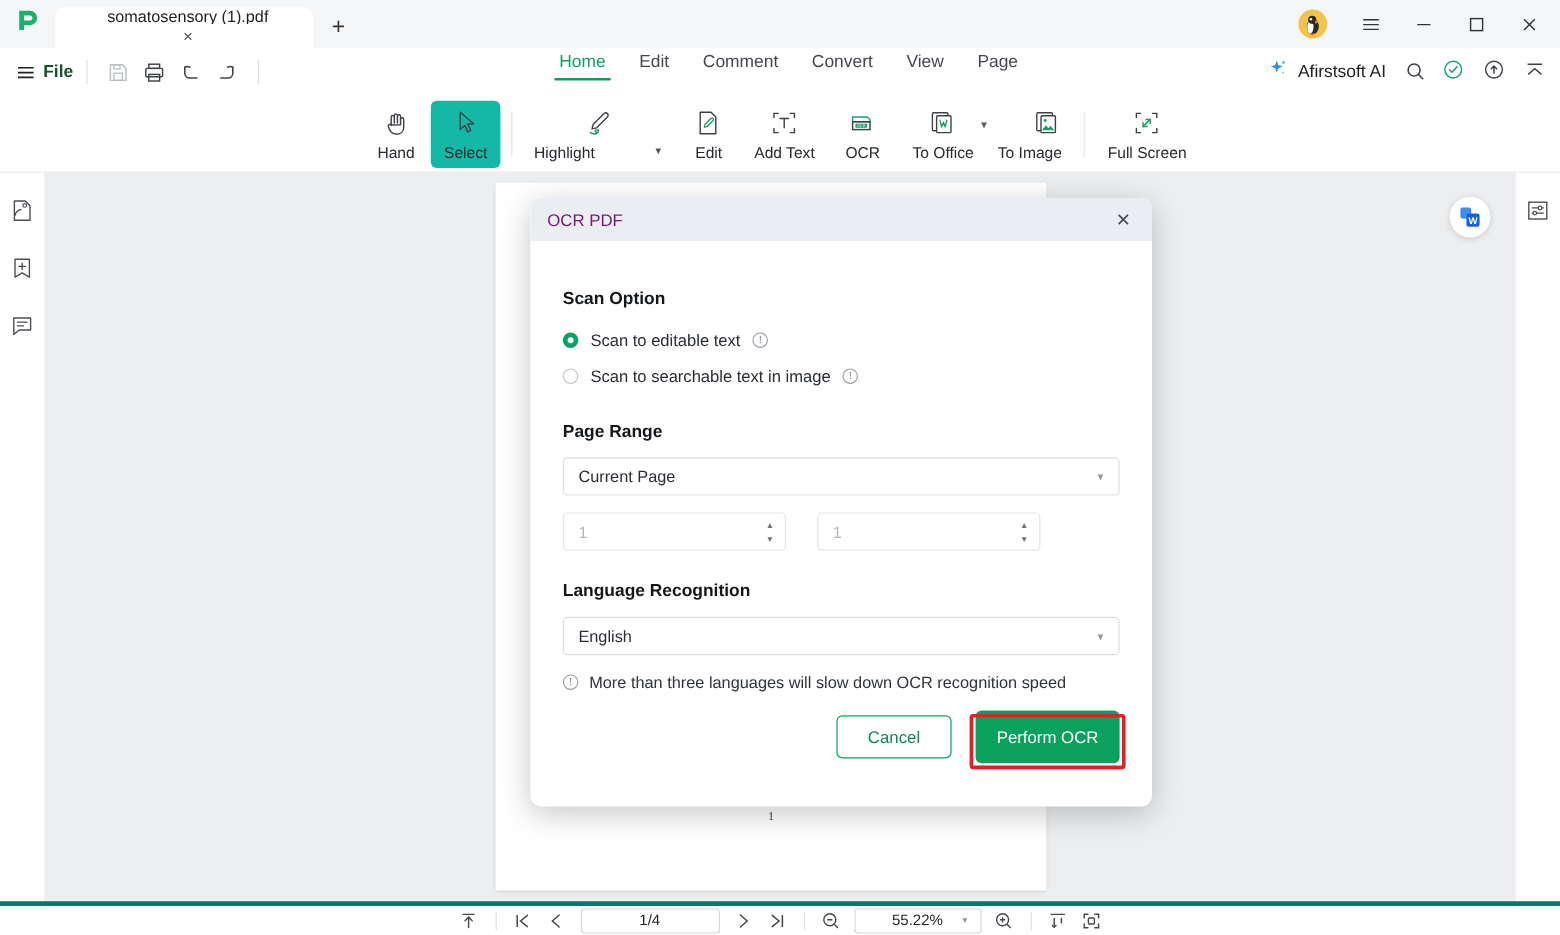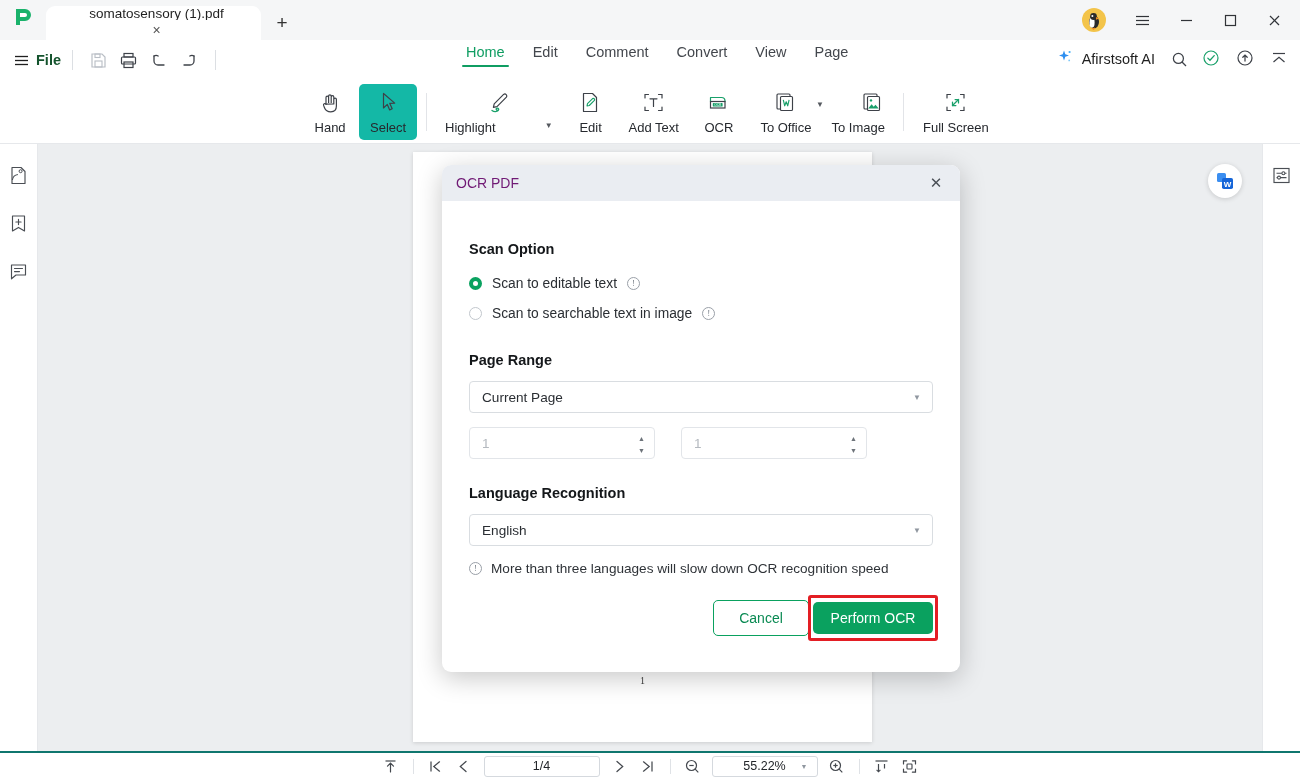--- a/index.html
+++ b/index.html
@@ -205,40 +205,40 @@
     position: absolute; right: 9px; top: 0; height: 32px;
     display: flex; flex-direction: column; justify-content: center; gap: 7px;
   }
   .spin-arrows div { font-size: 7px; color: #6d737a; line-height: 5px; }
 
   .hint-row { display: flex; align-items: center; gap: 9px; margin-top: 15px; }
   .hint-text { font-size: 13.6px; color: #2f3338; }
 
   .modal-actions {
     position: absolute; right: 27px; bottom: 36px;
-    display: flex; align-items: center; gap: 4px;
+    display: flex; align-items: center; gap: 20px;
   }
   .btn-cancel {
     width: 96px; height: 36px; border: 1px solid #0aa15f; border-radius: 5px;
     background: #fff; color: #0a8a53; font-size: 14px;
     display: flex; align-items: center; justify-content: center;
   }
   .btn-primary {
-    width: 120px; height: 32px; border-radius: 5px;
+    width: 120px; height: 44px; border-radius: 5px;
     background: #0aa15f; color: #ffffff; font-size: 14px;
     display: flex; align-items: center; justify-content: center;
   }
   .redbox2 {
     position: absolute; border: 3px solid #e31e24; border-radius: 3px; pointer-events: none;
   }
 
   
   .statusbar {
     position: absolute; left: 0; bottom: 0; width: 1300px; height: 28px;
-    background: #ffffff; border-top: 2px solid #0f766e;
+    background: #ffffff; border-top: 4px solid #0f766e;
     display: flex; align-items: center; justify-content: center; gap: 0;
   }
   .sb-icon {
     width: 28px; height: 22px; display: flex; align-items: center; justify-content: center;
     color: #44484e;
   }
   .sb-sep { width: 1px; height: 15px; background: #dfe2e6; margin: 0 8px; }
   .pagebox {
     width: 116px; height: 21px; border: 1px solid #d5d9de; border-radius: 3px;
     display: flex; align-items: center; justify-content: center;

